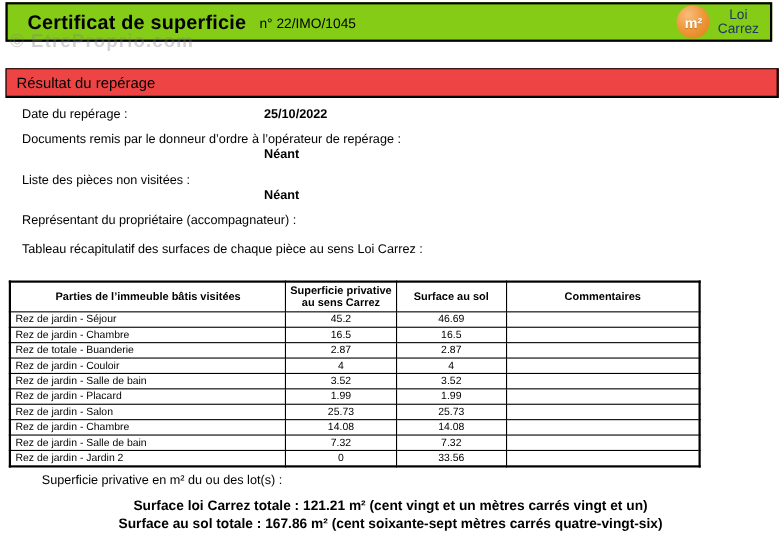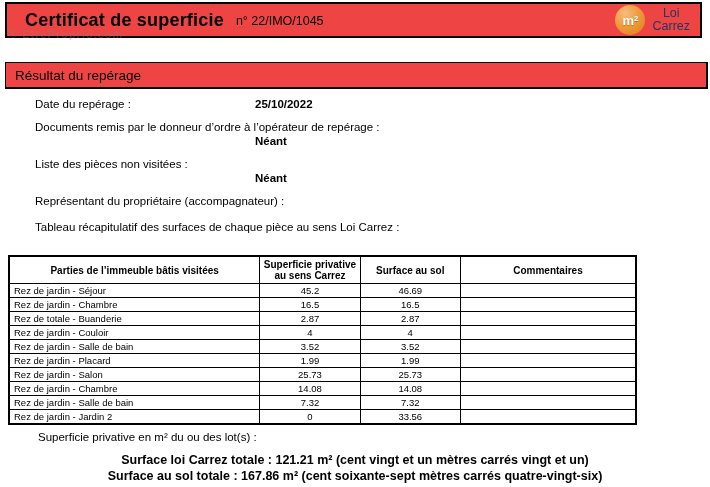--- a/index.html
+++ b/index.html
@@ -3,47 +3,47 @@
 <meta charset="utf-8">
 <style>
   html,body{margin:0;padding:0;background:#fff;}
   body{
     width:710px;height:487px;position:relative;overflow:hidden;
     font-family:"Liberation Sans", sans-serif;color:#000;
   }
   
   .header-box{
     position:absolute;left:5px;top:2px;width:693px;height:32px;
-    border:2px solid #000;background:#ef4444;
+    border:2px solid #000;background:#84cc16;
     display:flex;align-items:center;
   }
   .doc-title{font-size:18px;font-weight:bold;margin-left:18px;letter-spacing:.2px;}
   .doc-number{font-size:12.5px;margin-left:12px;margin-top:2px;}
   .logo{position:absolute;right:10px;top:1px;display:flex;align-items:center;gap:7px;}
   .m2-badge{
     width:30px;height:30px;border-radius:50%;
     background:radial-gradient(circle at 35% 28%, #f7bd7d 0%, #ef9b3c 45%, #df7c1a 100%);
     color:#fff;font-size:13px;font-weight:bold;
     display:flex;align-items:center;justify-content:center;
     text-shadow:0 1px 1px rgba(150,75,0,.5);
   }
   .logo-text{font-size:12.5px;line-height:13px;color:#1f3864;text-align:center;font-weight:500;}
   
   .watermark{
-    position:absolute;left:9px;top:28px;font-size:11px;font-weight:bold;
+    position:absolute;left:9px;top:28px;font-size:17px;font-weight:bold;
     color:rgba(130,130,130,.35);letter-spacing:1px;pointer-events:none;
   }
   
   .section-bar{
     position:absolute;left:5px;top:62px;width:691px;height:24px;
     background:#ef4444;border:1px solid #000;border-right-width:2px;border-bottom-width:2px;
     display:flex;align-items:center;font-size:13.5px;padding-left:9px;
   }
   
-  .fields{position:absolute;left:0;top:97px;width:710px;padding-left:35px;box-sizing:border-box;font-size:11.5px;}
+  .fields{position:absolute;left:0;top:97px;width:710px;padding-left:20px;box-sizing:border-box;font-size:11.5px;}
   .field{margin-bottom:9px;line-height:14px;}
   .field .lbl{display:inline-block;}
   .field.inline .lbl{width:220px;}
   .field .val{font-weight:bold;}
   .field.stacked .val{display:block;margin-left:220px;}
   .table-intro{margin-top:13px;font-size:11.5px;}
   
   .surf-table{
     position:absolute;left:8px;top:255px;width:629px;
     border-collapse:collapse;table-layout:fixed;

